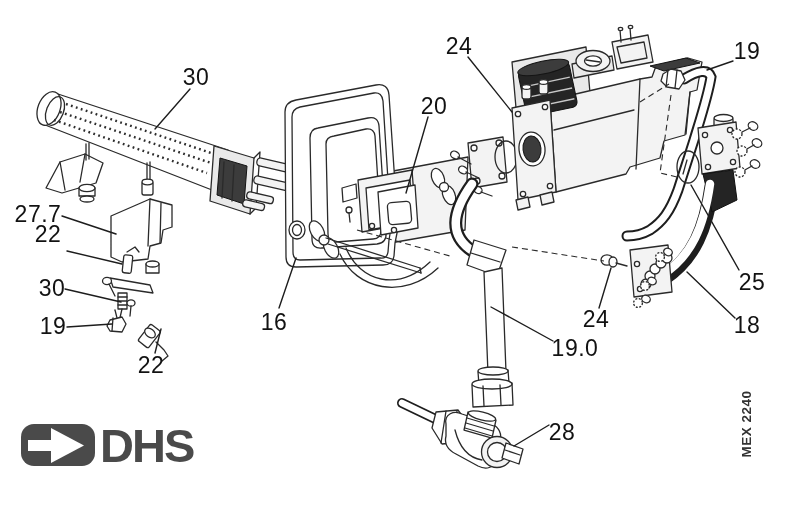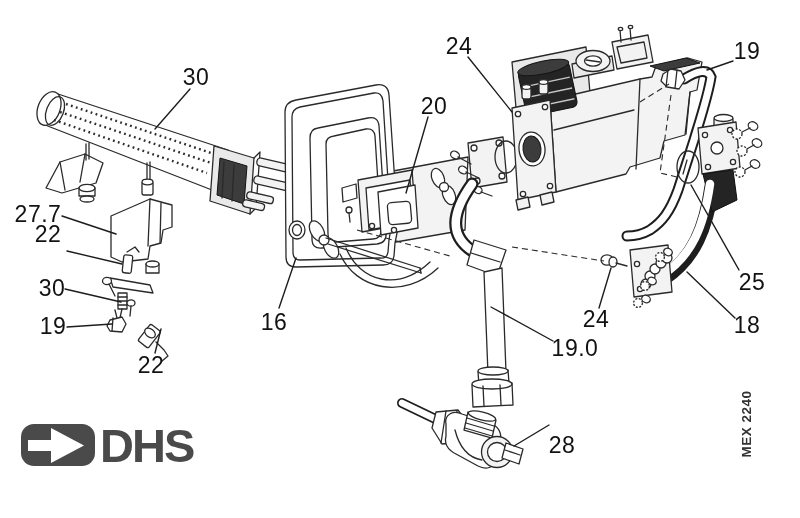--- a/index.html
+++ b/index.html
@@ -342,21 +342,21 @@
 <div class="part-label" style="left:38px;top:214px">27.7</div>
 <div class="part-label" style="left:48px;top:234px">22</div>
 <div class="part-label" style="left:52px;top:288px">30</div>
 <div class="part-label" style="left:53px;top:326px">19</div>
 <div class="part-label" style="left:151px;top:365px">22</div>
 <div class="part-label" style="left:274px;top:322px">16</div>
 <div class="part-label" style="left:575px;top:348px">19.0</div>
 <div class="part-label" style="left:596px;top:319px">24</div>
 <div class="part-label" style="left:752px;top:282px">25</div>
 <div class="part-label" style="left:747px;top:325px">18</div>
-<div class="part-label" style="left:562px;top:445px">28</div>
+<div class="part-label" style="left:562px;top:432px">28</div>
 
 <div class="logo">
   <svg width="76" height="44" viewBox="0 0 76 44">
     <rect x="1" y="1" width="74" height="42" rx="13" fill="#4a4a4a"></rect>
     <rect x="8" y="17" width="26" height="11" fill="#ffffff"></rect>
     <polygon points="31,5 64,22.5 31,40" fill="#ffffff"></polygon>
   </svg>
   <span class="logo-text">DHS</span>
 </div>
 

